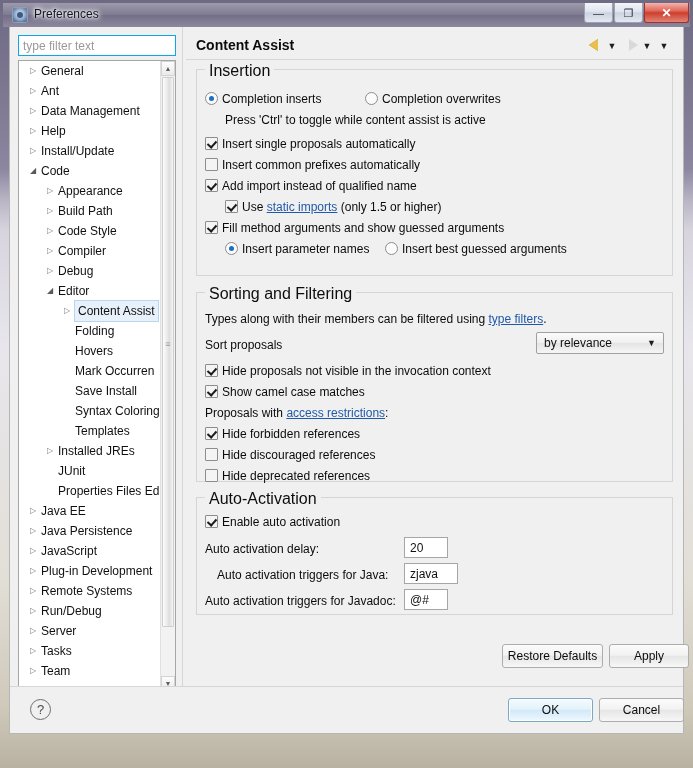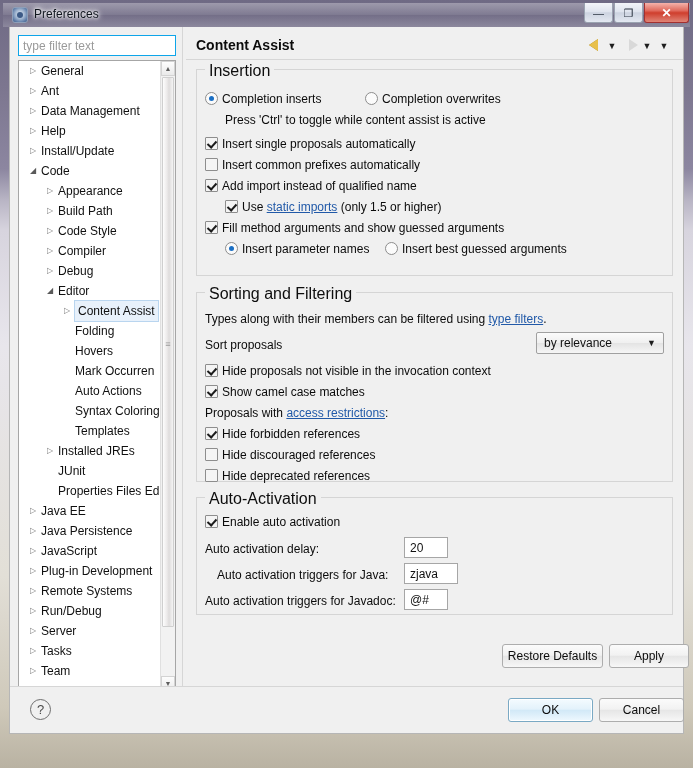--- a/index.html
+++ b/index.html
@@ -273,21 +273,21 @@
             <div class="tree-item"><span class="arrow" style="left: 25px;">▷</span><span class="tl" style="margin-left: 39px;">Appearance</span></div>
             <div class="tree-item"><span class="arrow" style="left: 25px;">▷</span><span class="tl" style="margin-left: 39px;">Build Path</span></div>
             <div class="tree-item"><span class="arrow" style="left: 25px;">▷</span><span class="tl" style="margin-left: 39px;">Code Style</span></div>
             <div class="tree-item"><span class="arrow" style="left: 25px;">▷</span><span class="tl" style="margin-left: 39px;">Compiler</span></div>
             <div class="tree-item"><span class="arrow" style="left: 25px;">▷</span><span class="tl" style="margin-left: 39px;">Debug</span></div>
             <div class="tree-item"><span class="arrow open" style="left: 25px;">◢</span><span class="tl" style="margin-left: 39px;">Editor</span></div>
             <div class="tree-item selected"><span class="arrow" style="left: 42px;">▷</span><span class="tl" style="margin-left: 56px;">Content Assist</span></div>
             <div class="tree-item"><span class="tl" style="margin-left: 56px;">Folding</span></div>
             <div class="tree-item"><span class="tl" style="margin-left: 56px;">Hovers</span></div>
             <div class="tree-item"><span class="tl" style="margin-left: 56px;">Mark Occurren</span></div>
-            <div class="tree-item"><span class="tl" style="margin-left: 56px;">Auto Actions</span></div>
+            <div class="tree-item"><span class="tl" style="margin-left: 56px;">Save Install</span></div>
             <div class="tree-item"><span class="tl" style="margin-left: 56px;">Syntax Coloring</span></div>
             <div class="tree-item"><span class="tl" style="margin-left: 56px;">Templates</span></div>
             <div class="tree-item"><span class="arrow" style="left: 25px;">▷</span><span class="tl" style="margin-left: 39px;">Installed JREs</span></div>
             <div class="tree-item"><span class="tl" style="margin-left: 39px;">JUnit</span></div>
             <div class="tree-item"><span class="tl" style="margin-left: 39px;">Properties Files Ed</span></div>
             <div class="tree-item"><span class="arrow" style="left: 8px;">▷</span><span class="tl" style="margin-left: 22px;">Java EE</span></div>
             <div class="tree-item"><span class="arrow" style="left: 8px;">▷</span><span class="tl" style="margin-left: 22px;">Java Persistence</span></div>
             <div class="tree-item"><span class="arrow" style="left: 8px;">▷</span><span class="tl" style="margin-left: 22px;">JavaScript</span></div>
             <div class="tree-item"><span class="arrow" style="left: 8px;">▷</span><span class="tl" style="margin-left: 22px;">Plug-in Development</span></div>
             <div class="tree-item"><span class="arrow" style="left: 8px;">▷</span><span class="tl" style="margin-left: 22px;">Remote Systems</span></div>

